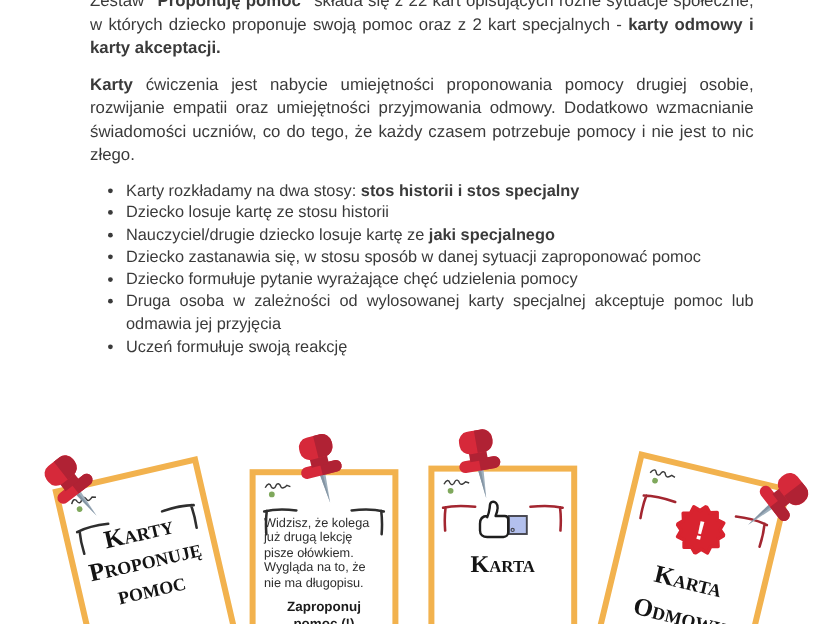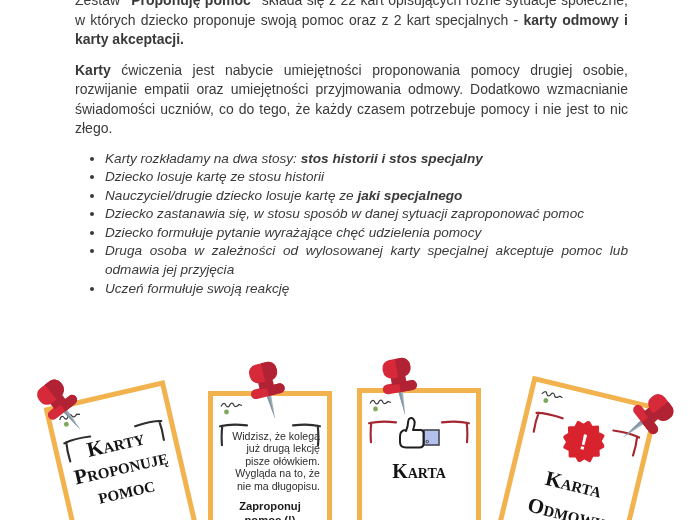--- a/index.html
+++ b/index.html
@@ -6,21 +6,21 @@
   .page{
     position:relative;width:700px;height:520px;background:#ffffff;
     overflow:hidden;margin:0 auto;
     font-family:"Liberation Sans",sans-serif;color:#3a3a3a;
   }
   
   .doc{position:absolute;left:75px;top:0;width:553px;}
   .para{text-align:justify;font-size:14px;line-height:19.5px;margin:0 0 11px 0;}
   .cut{margin-top:-9px;}
   .heading{font-weight:bold;font-size:14px;line-height:19.5px;margin:0;}
-  .bullets{margin:1px 0 9px 0;padding-left:30px;font-size:13.6px;line-height:18.6px;font-style:italic;}
+  .bullets{margin:1px 0 9px 0;padding-left:30px;font-size:13.6px;line-height:18.6px;}
   .bullets li{text-align:justify;}
   .b{font-weight:bold;}
   
   .card{
     position:absolute;width:114px;height:235px;background:#fff;
     border:5px solid #f2b24e;
   }
   .c1{left:42px;top:394px;transform:rotate(-13deg);transform-origin:50% 0;}
   .c2{left:208px;top:391px;}
   .c3{left:357px;top:388px;}
@@ -33,21 +33,21 @@
   .corner.tl{left:2px;top:0;}
   .corner.tr{right:2px;top:0;transform:scaleX(-1);}
   .title{
     position:absolute;left:0;right:0;text-align:center;color:#141414;
     font-family:"Liberation Serif",serif;font-weight:700;font-variant:small-caps;
   }
   .t1{top:34px;font-size:21px;line-height:24px;}
   .t3{top:64px;font-size:20px;line-height:29px;}
   .t4{top:76px;font-size:21px;line-height:30px;}
   .story{
-    position:absolute;top:34px;left:7px;right:7px;text-align:right;
+    position:absolute;top:34px;left:7px;right:7px;text-align:left;
     font-size:10.6px;line-height:12.4px;color:#2d2d2d;
   }
   .action{
     position:absolute;top:104px;left:10px;right:10px;text-align:center;
     font-weight:bold;font-size:11.2px;line-height:13.5px;color:#1c1c1c;
   }
   .thumb{position:absolute;top:20px;left:50%;transform:translateX(-50%);}
   .badge{position:absolute;top:26px;left:50%;transform:translateX(-50%);}
   
   .pin{position:absolute;width:46px;height:60px;z-index:5;}

